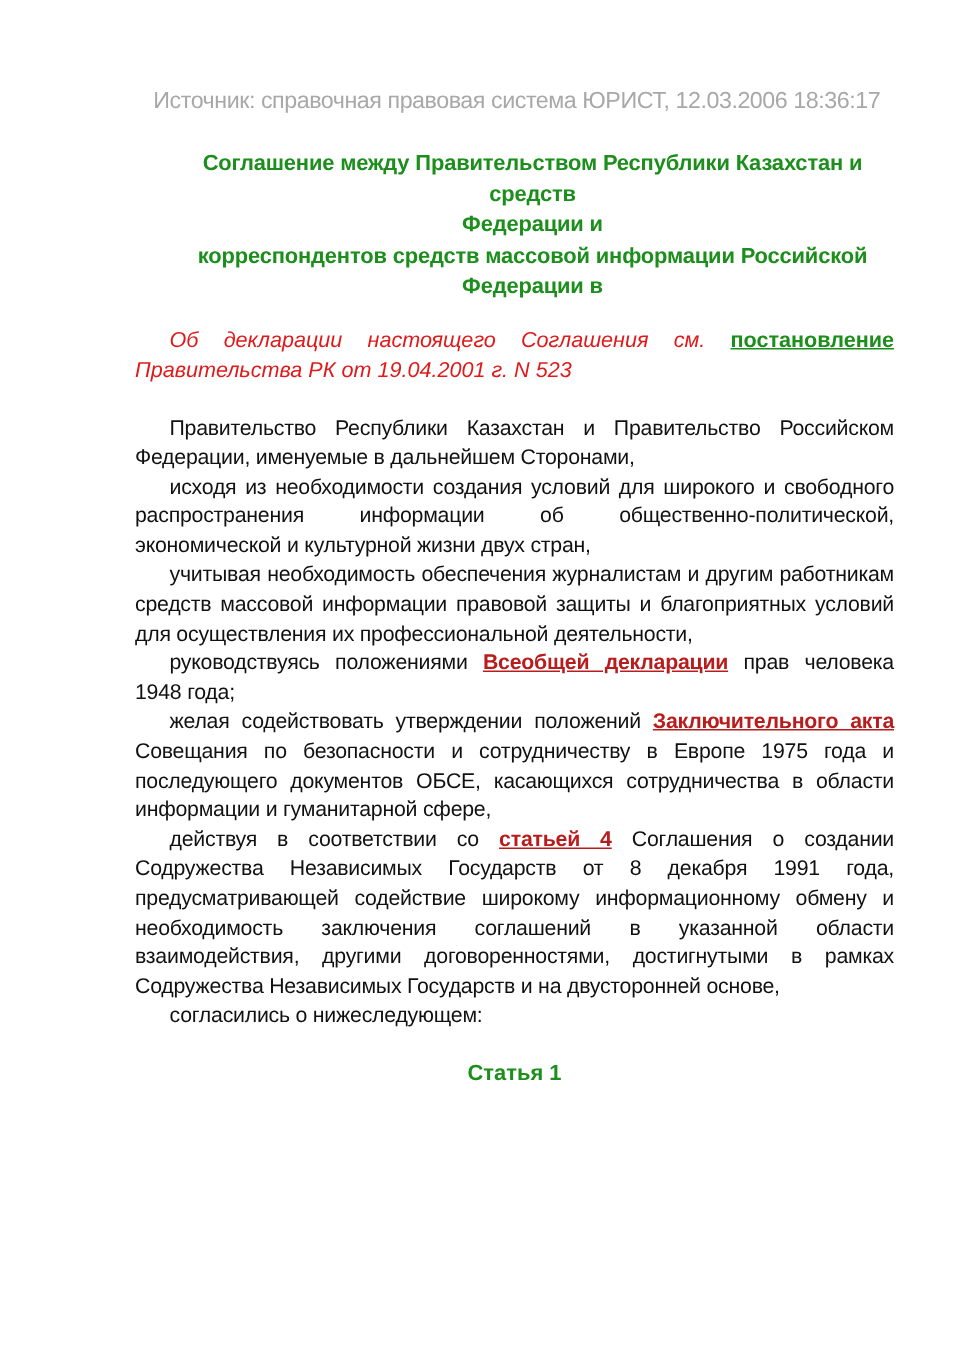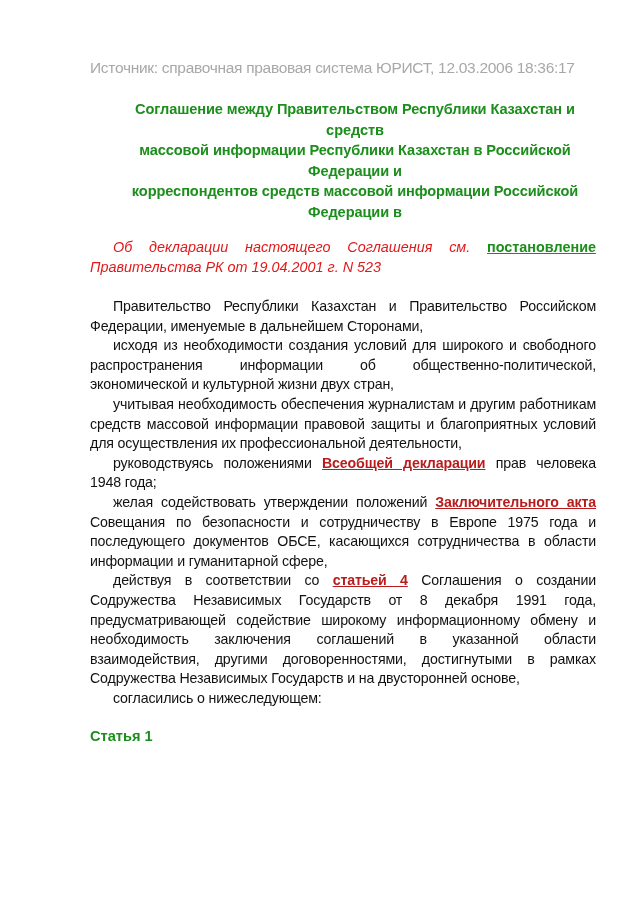--- a/index.html
+++ b/index.html
@@ -15,21 +15,21 @@
       font-family: "Liberation Sans", sans-serif;
       color: #111111;
     }
     .page {
       position: absolute;
       left: 90px;
       top: 58px;
       width: 506px;
     }
     .source {
-      text-align: left;
+      text-align: center;
       color: #a8a8a8;
       font-size: 15.5px;
       letter-spacing: -0.3px;
       line-height: 20px;
       margin-right: -3px;
       margin-bottom: 21px;
     }
     .title {
       text-align: center;
       color: #1b8e1b;
@@ -65,38 +65,38 @@
       margin: 0;
       letter-spacing: -0.15px;
     }
     .para .link {
       color: #b91c1c;
       font-weight: bold;
       text-decoration: underline;
       cursor: pointer;
     }
     .article {
+      text-align: center;
       color: #1b8e1b;
       font-weight: bold;
       font-size: 14.6px;
       line-height: 20px;
       margin-top: 18px;
     }
   </style>
 </head>
 <body>
 
 <div class="page">
 
   <div class="source">Источник: справочная правовая система ЮРИСТ, 12.03.2006 18:36:17</div>
 
   <div class="title">
     <div>Соглашение между Правительством Республики Казахстан и</div>
     <div>средств</div>
-    <div>массовой информации Республики Казахстан в Российской</div>
     <div>Федерации и</div>
     <div>корреспондентов средств массовой информации Российской</div>
     <div>Федерации в</div>
   </div>
 
   <p class="note"><span>Об декларации настоящего Соглашения см. </span><span class="link">постановление</span><span> Правительства РК от 19.04.2001 г. N 523</span></p>
 
   <p class="para">Правительство Республики Казахстан и Правительство Российском Федерации, именуемые в дальнейшем Сторонами,</p>
   <p class="para">исходя из необходимости создания условий для широкого и свободного распространения информации об общественно-политической, экономической и культурной жизни двух стран,</p>
   <p class="para">учитывая необходимость обеспечения журналистам и другим работникам средств массовой информации правовой защиты и благоприятных условий для осуществления их профессиональной деятельности,</p>

